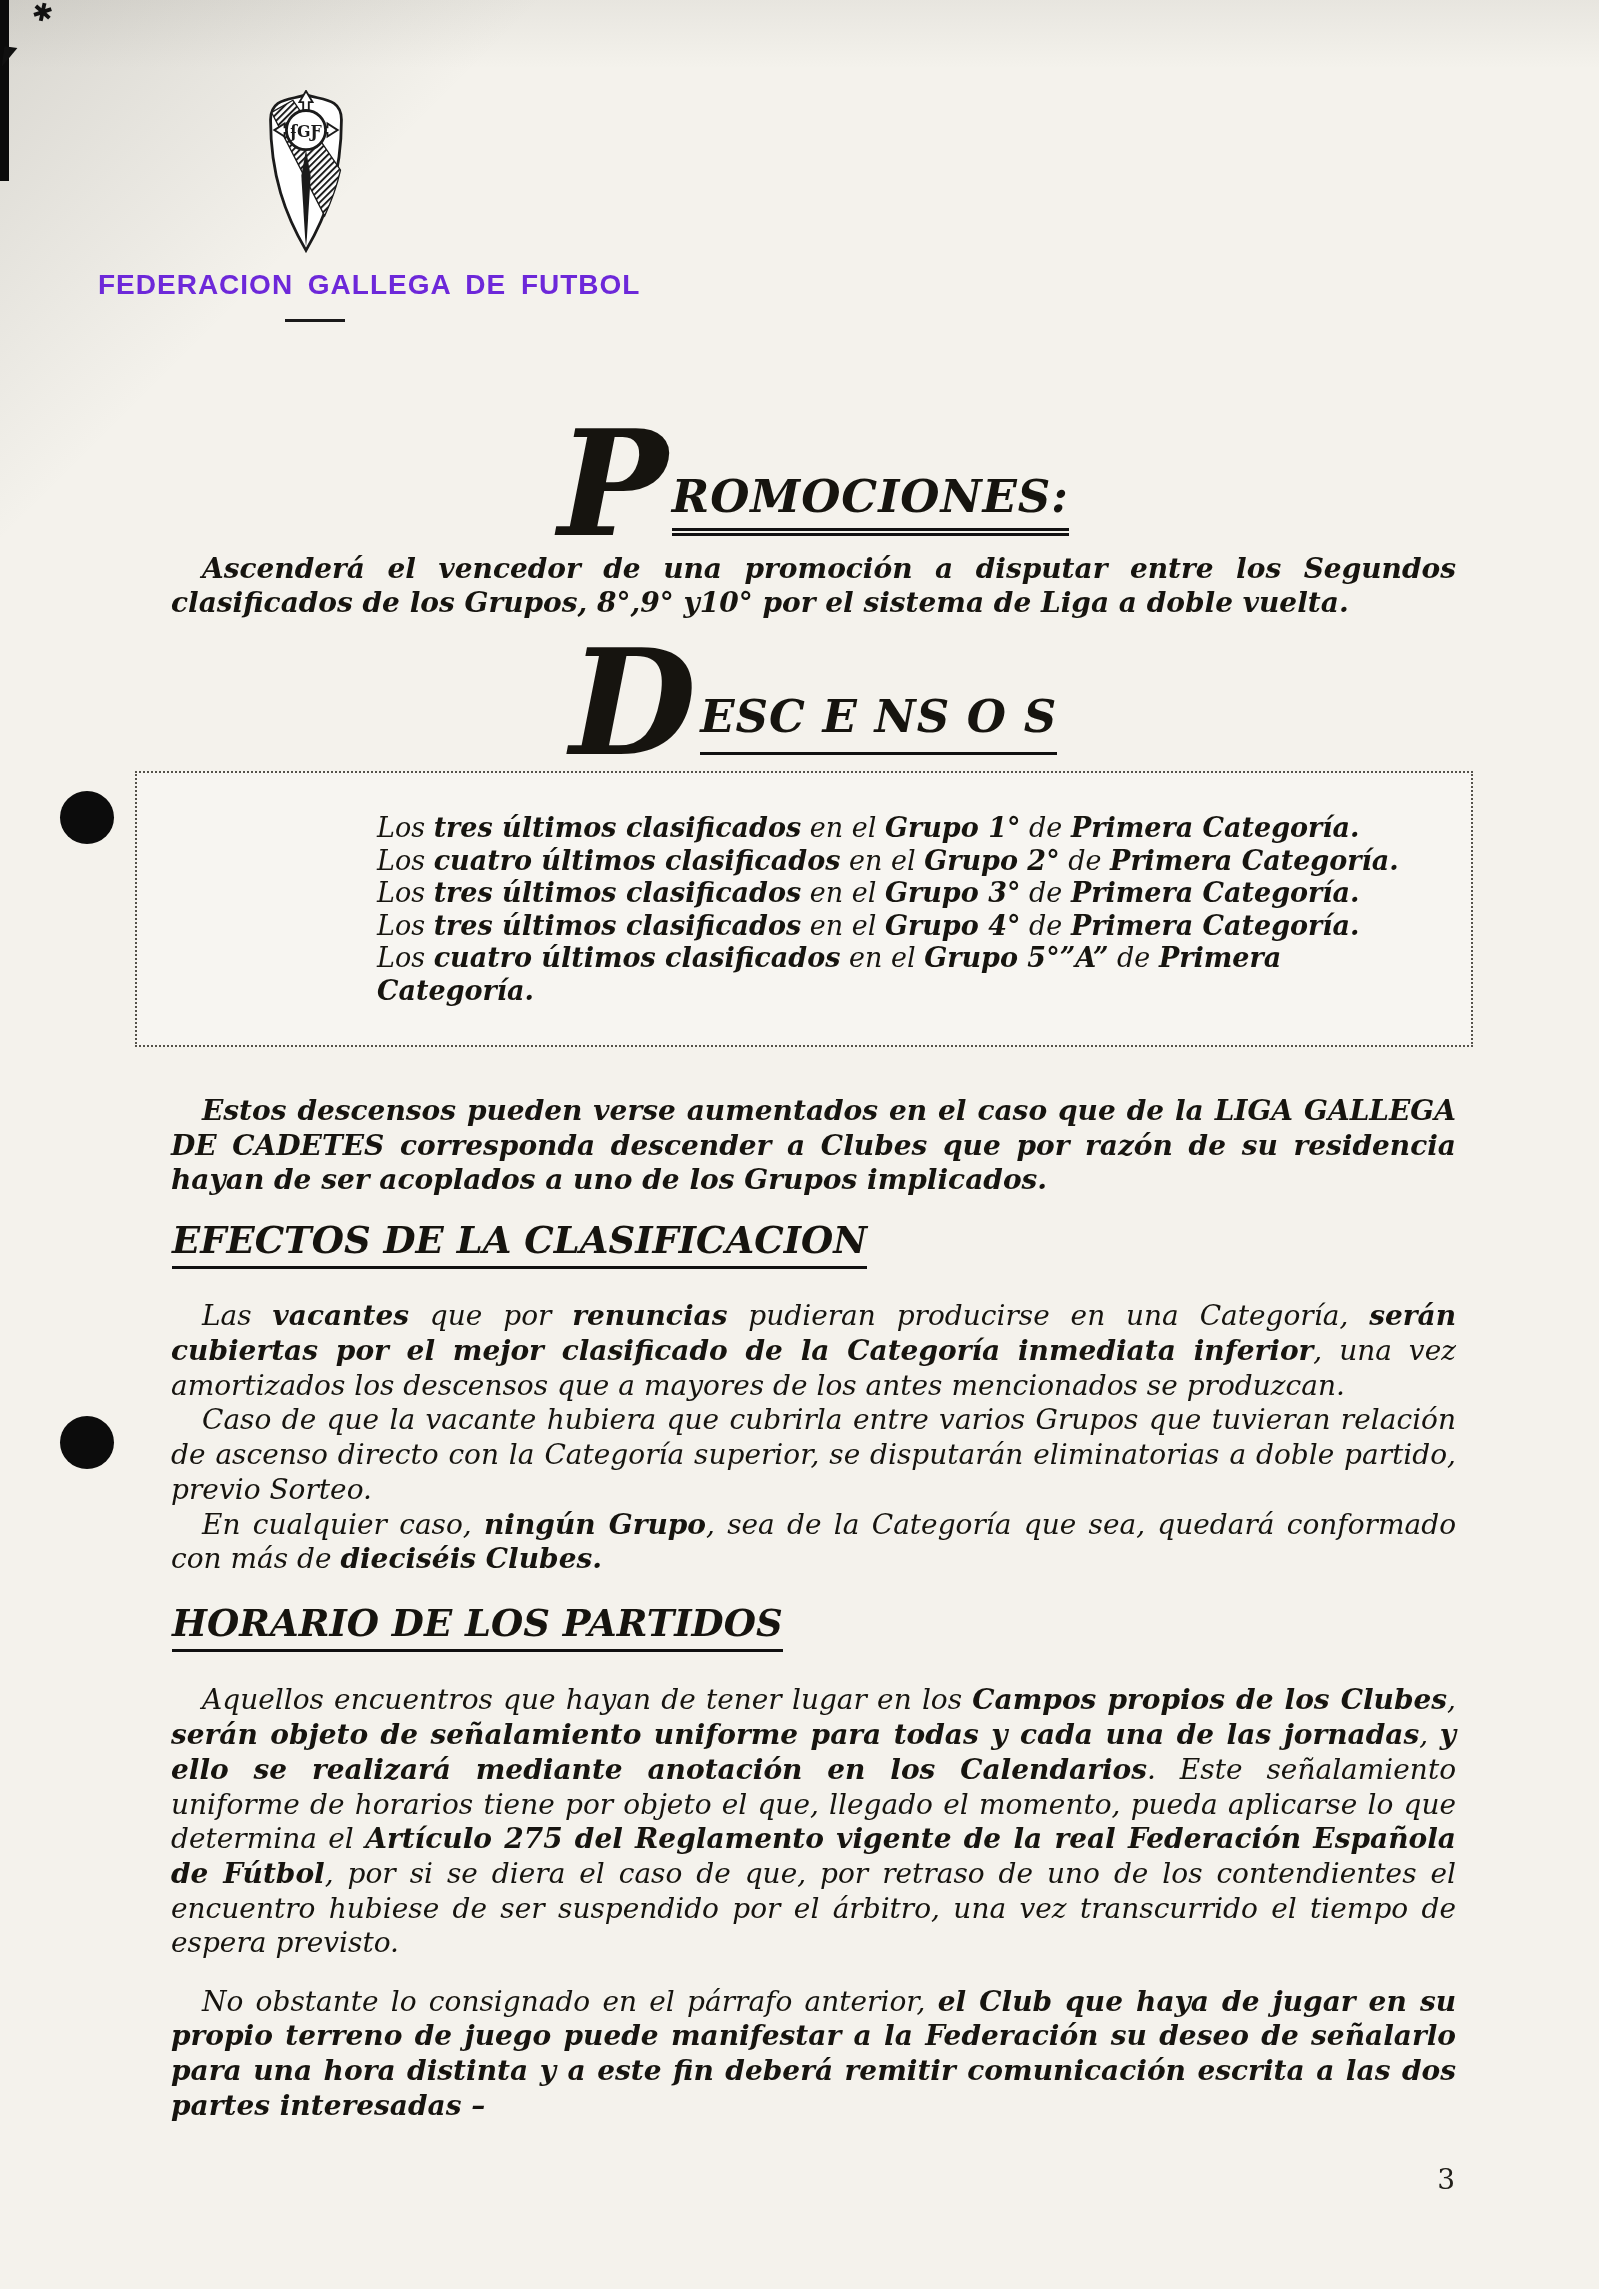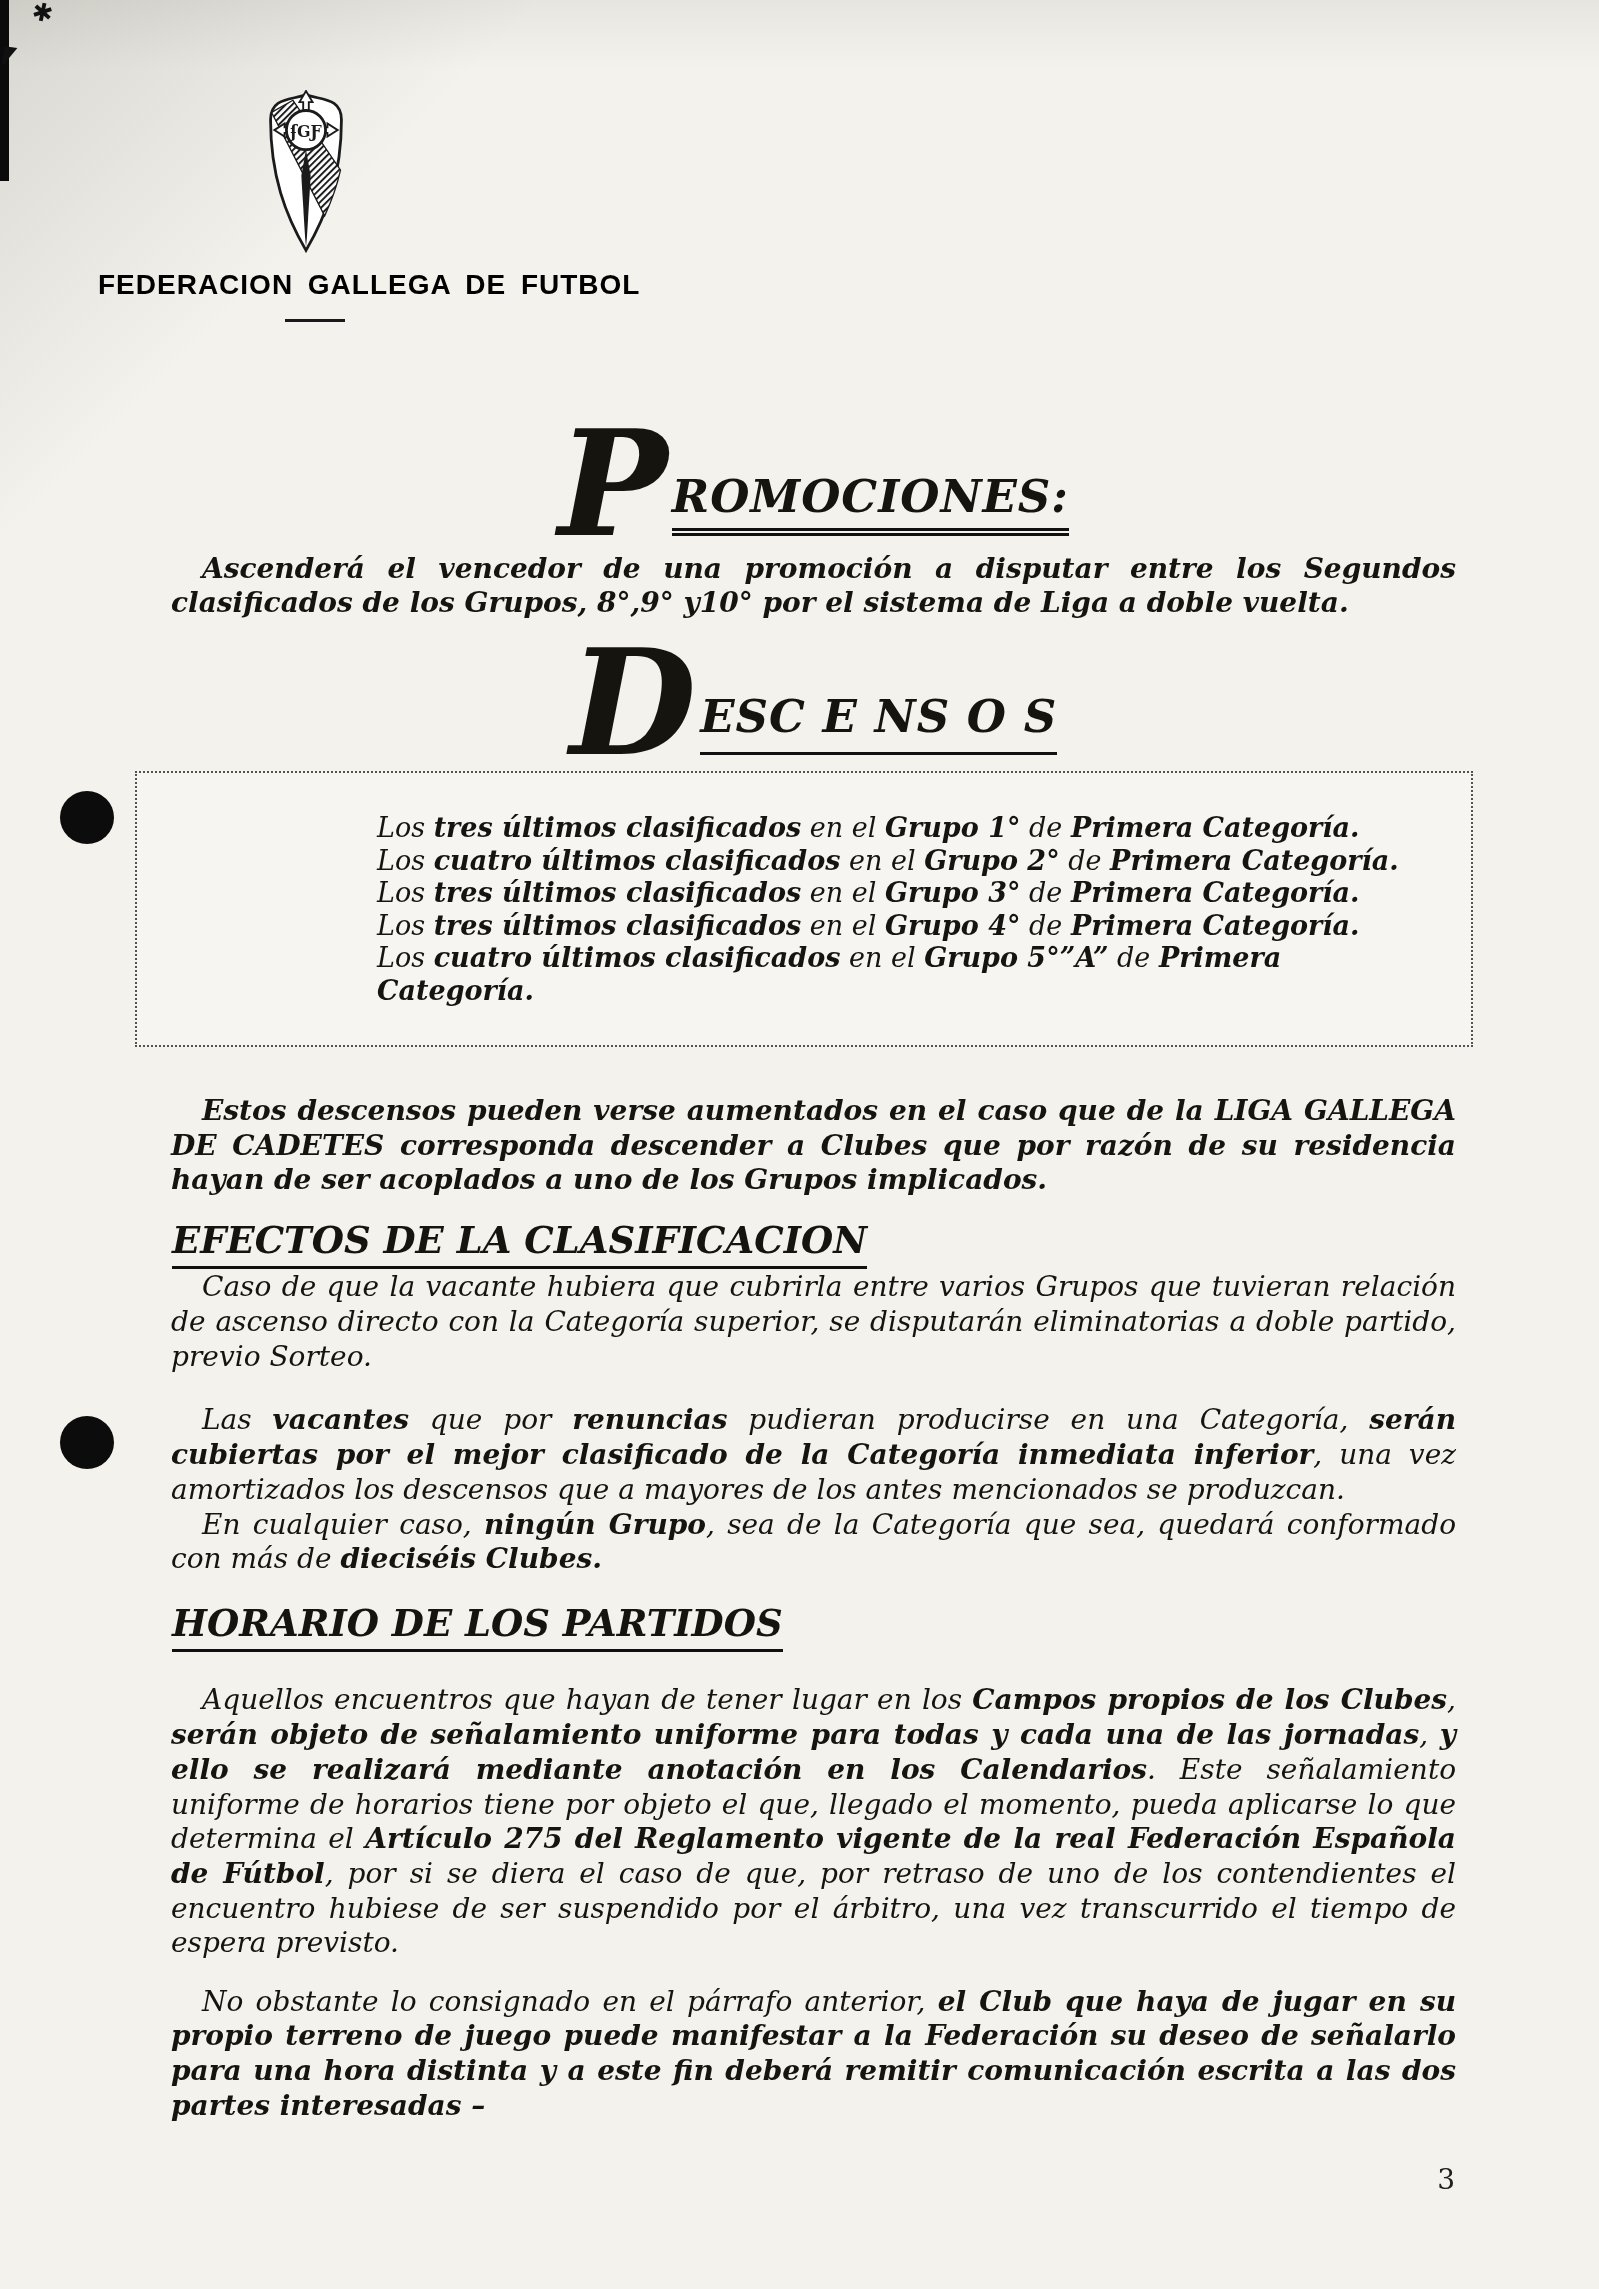--- a/index.html
+++ b/index.html
@@ -25,21 +25,21 @@
   .mark-flag{position:absolute;left:2.9px;top:47px;width:0;height:0;border-left:13.7px solid #101010;border-bottom:21.5px solid transparent;transform:rotate(8deg);}
   .punch-dot{position:absolute;left:60px;width:54px;height:53px;background:#0c0c0c;border-radius:50%;}
   .dot-1{top:791px;}
   .dot-2{top:1416px;}
 
   
   .crest{position:absolute;left:259px;top:90px;}
   .org-name{
     position:absolute;left:98px;top:269px;
     font-family:"Liberation Sans", sans-serif;
-    font-weight:bold;font-size:28px;letter-spacing:1px;color:#000000;
+    font-weight:bold;font-size:28px;letter-spacing:1px;color:#6d28d9;
     word-spacing:5.9px;
   }
   .org-underline{position:absolute;left:285px;top:319px;width:60px;height:2.9px;background:#1a1a1a;}
 
   
   .main{position:absolute;left:171px;top:431px;width:1285px;}
 
   .big-heading{display:flex;justify-content:center;align-items:flex-end;margin:0;}
   .drop-cap{
     font-size:146px;line-height:.72;font-weight:bold;font-style:italic;
@@ -141,22 +141,22 @@
         <div class="box-item"><span>Los </span><b>tres últimos clasificados</b><span> en el </span><b>Grupo 4°</b><span> de </span><b>Primera Categoría.</b></div>
         <div class="box-item"><span>Los </span><b>cuatro últimos clasificados</b><span> en el </span><b>Grupo 5°”A”</b><span> de </span><b>Primera Categoría.</b></div>
       </div>
     </div>
 
     <p class="para mt48"><b>Estos descensos pueden verse aumentados en el caso que de la LIGA GALLEGA DE CADETES corresponda descender a Clubes que por razón de su residencia hayan de ser acoplados a uno de los Grupos implicados.</b></p>
 
     <div class="mt20">
       <h2 class="section-heading">EFECTOS DE LA CLASIFICACION</h2>
     </div>
+    <p class="para mt30"><span>Las </span><b>vacantes</b><span> que por </span><b>renuncias</b><span> pudieran producirse en una Categoría, </span><b>serán cubiertas por el mejor clasificado de la Categoría inmediata inferior</b><span>, una vez amortizados los descensos que a mayores de los antes mencionados se produzcan.</span></p>
     <p class="para"><span>Caso de que la vacante hubiera que cubrirla entre varios Grupos que tuvieran relación de ascenso directo con la Categoría superior, se disputarán eliminatorias a doble partido, previo Sorteo.</span></p>
-    <p class="para mt30"><span>Las </span><b>vacantes</b><span> que por </span><b>renuncias</b><span> pudieran producirse en una Categoría, </span><b>serán cubiertas por el mejor clasificado de la Categoría inmediata inferior</b><span>, una vez amortizados los descensos que a mayores de los antes mencionados se produzcan.</span></p>
     <p class="para"><span>En cualquier caso, </span><b>ningún Grupo</b><span>, sea de la Categoría que sea, quedará conformado con más de </span><b>dieciséis Clubes.</b></p>
 
     <div class="mt24">
       <h2 class="section-heading">HORARIO DE LOS PARTIDOS</h2>
     </div>
     <p class="para mt40"><span>Aquellos encuentros que hayan de tener lugar en los </span><b>Campos propios de los Clubes</b><span>, </span><b>serán objeto de señalamiento uniforme para todas y cada una de las jornadas</b><span>, </span><b>y ello se realizará mediante anotación en los Calendarios</b><span>. Este señalamiento uniforme de horarios tiene por objeto el que, llegado el momento, pueda aplicarse lo que determina el </span><b>Artículo 275 del Reglamento vigente de la real Federación Española de Fútbol</b><span>, por si se diera el caso de que,  por retraso de uno de los contendientes el encuentro hubiese de ser suspendido por el árbitro, una vez transcurrido el tiempo de espera previsto.</span></p>
     <p class="para mt24"><span>No obstante lo consignado en  el párrafo anterior, </span><b>el Club que haya de jugar en su propio terreno de juego puede manifestar a la Federación su deseo de señalarlo para una hora distinta y a este fin deberá remitir comunicación escrita a las dos partes interesadas –</b></p>
 
   </div>
 

